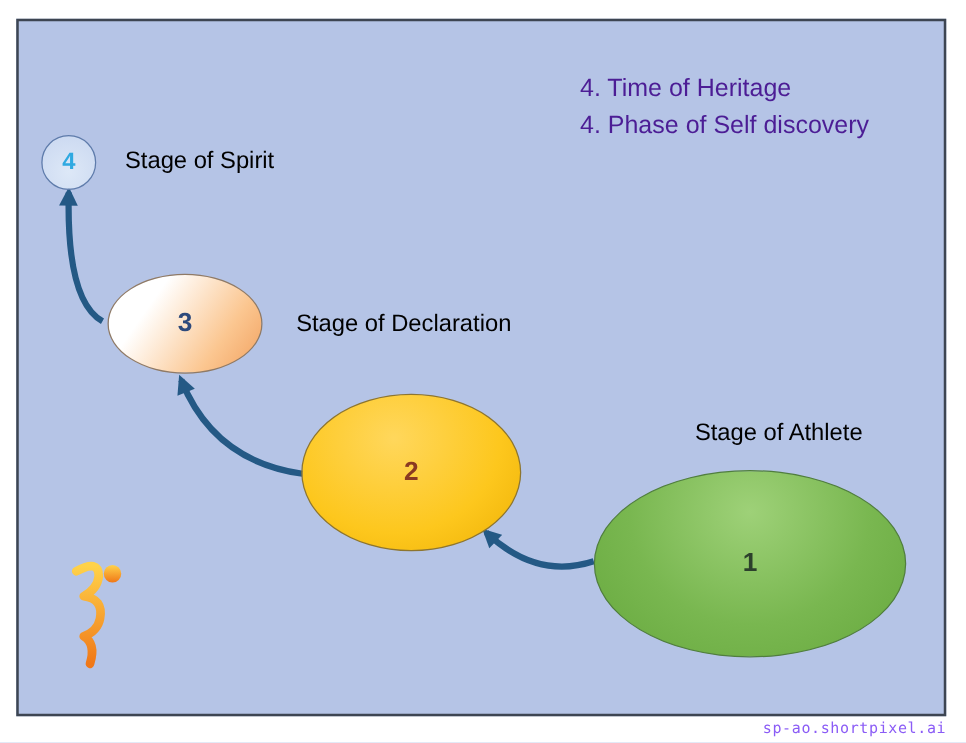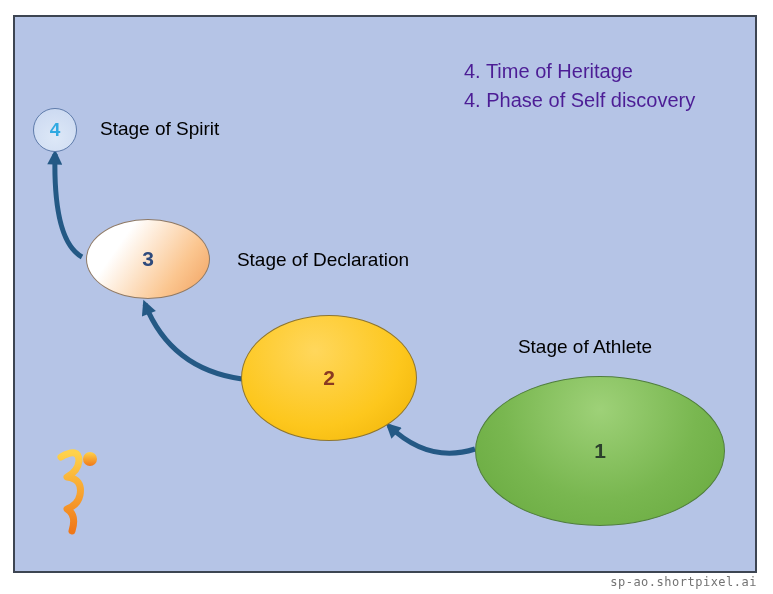--- a/index.html
+++ b/index.html
@@ -8,21 +8,21 @@
   .frame{
     position:absolute;left:13px;top:15px;width:740px;height:554px;
     background:#b5c4e6;border:2px solid #3d4552;
   }
   .arrows{position:absolute;left:0;top:0;width:740px;height:554px;pointer-events:none;}
   .legend{position:absolute;left:449px;top:40px;color:#4c1d95;font-size:20px;line-height:29px;white-space:nowrap;}
   .stage-label{position:absolute;color:#000000;font-size:19px;white-space:nowrap;}
   .lbl-spirit{left:85px;top:101px;}
   .lbl-declaration{left:308px;top:184px;transform:translateX(-50%);margin-top:48px;}
   .lbl-warrior{left:435px;top:256px;transform:translateX(-50%);}
-  .lbl-athlete{left:570px;top:319px;transform:translateX(-50%);text-align:right;}
+  .lbl-athlete{left:608px;top:319px;transform:translateX(-50%);text-align:right;}
   .node{position:absolute;border-radius:50%;display:flex;align-items:center;justify-content:center;}
   .num{font-weight:bold;font-size:21px;}
   .node-1{left:460px;top:359px;width:248px;height:148px;
     background:radial-gradient(ellipse at 50% 22%, #9ed178 0%, #79b750 55%, #66a83d 100%);
     border:1px solid #507e3e;}
   .node-1 .num{color:#2c402c;}
   .node-2{left:226px;top:298px;width:174px;height:124px;
     background:radial-gradient(ellipse at 42% 28%, #ffd75c 0%, #fdc71d 60%, #edb004 100%);
     border:1px solid #8d7530;}
   .node-2 .num{color:#8a3a22;}
@@ -30,21 +30,21 @@
     background:linear-gradient(125deg, #ffffff 28%, #fbc690 72%, #f1a05e 100%);
     border:1px solid #8f7a66;}
   .node-3 .num{color:#2e4a7c;}
   .node-4{left:18px;top:91px;width:42px;height:42px;
     background:radial-gradient(circle at 50% 68%, #dde8f7 0%, #c9d7f0 100%);
     border:1.5px solid #5f7cab;}
   .node-4 .num{color:#2fa9e1;font-size:19px;}
   .logo{position:absolute;left:38px;top:428px;width:50px;height:92px;}
   .watermark{
     position:absolute;right:16px;top:575px;
-    font-family:"DejaVu Sans Mono",monospace;font-size:12px;color:#737373;letter-spacing:0.5px;
+    font-family:"DejaVu Sans Mono",monospace;font-size:12px;color:#8b5cf6;letter-spacing:0.5px;
   }
 </style>
 </head>
 <body>
 
 <div class="page">
   <div class="frame">
 
     <svg class="arrows" viewBox="0 0 740 554">
       <defs>

